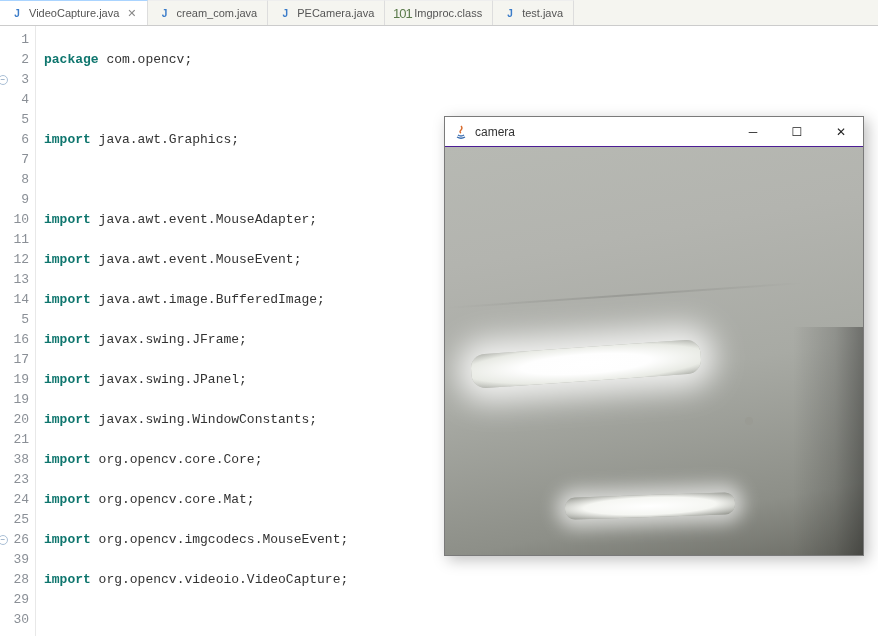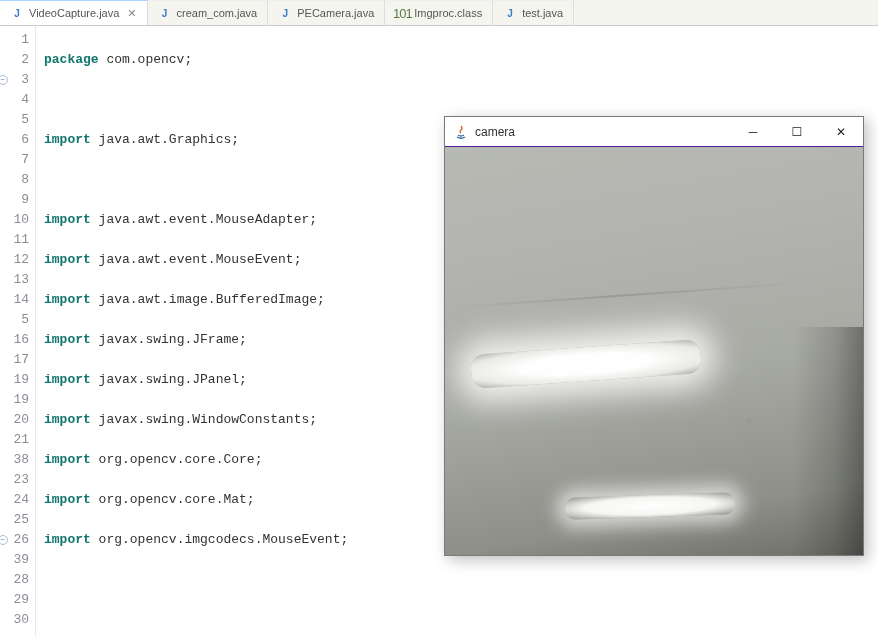--- a/index.html
+++ b/index.html
@@ -213,20 +213,21 @@
 <div class="line"><span></span></div>
 <div class="line"><span class="kw">import</span><span> java.awt.event.MouseAdapter;</span></div>
 <div class="line"><span class="kw">import</span><span> java.awt.event.MouseEvent;</span></div>
 <div class="line"><span class="kw">import</span><span> java.awt.image.BufferedImage;</span></div>
 <div class="line"><span class="kw">import</span><span> javax.swing.JFrame;</span></div>
 <div class="line"><span class="kw">import</span><span> javax.swing.JPanel;</span></div>
 <div class="line"><span class="kw">import</span><span> javax.swing.WindowConstants;</span></div>
 <div class="line"><span class="kw">import</span><span> org.opencv.core.Core;</span></div>
 <div class="line"><span class="kw">import</span><span> org.opencv.core.Mat;</span></div>
 <div class="line"><span class="kw">import</span><span> org.opencv.imgcodecs.MouseEvent;</span></div>
+<div class="line"><span class="kw">import</span><span> org.opencv.videoio.VideoCapture;</span></div>
 
 
 
 
 
 
 
 
 
 

